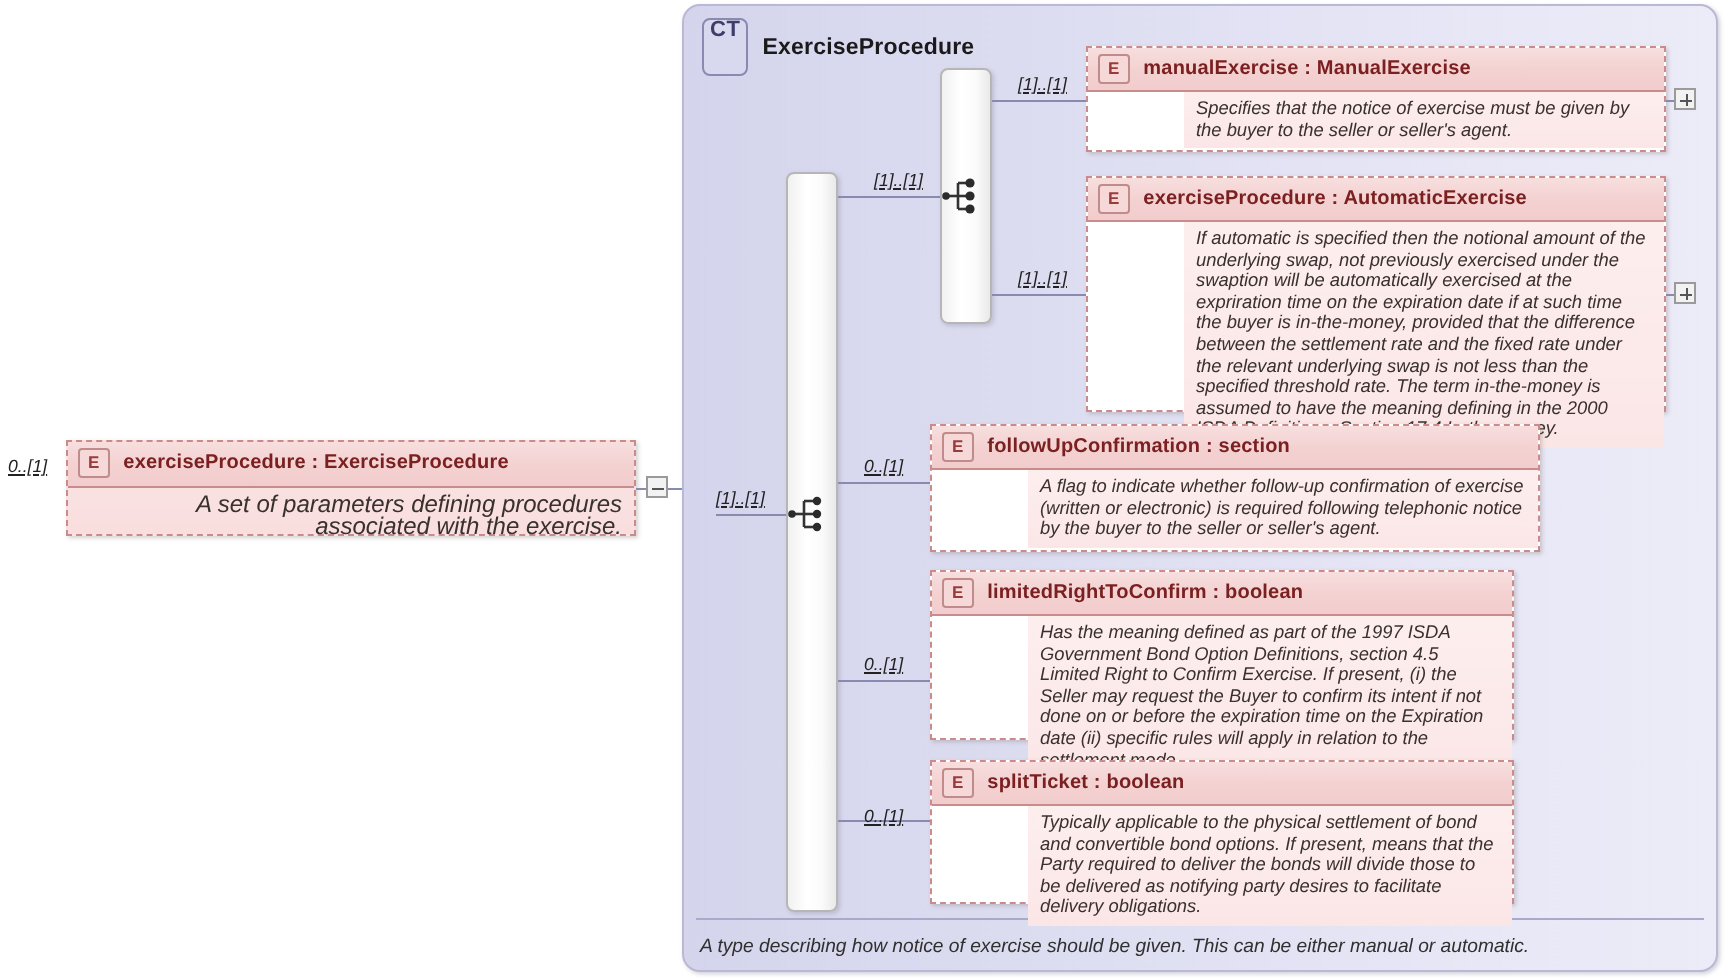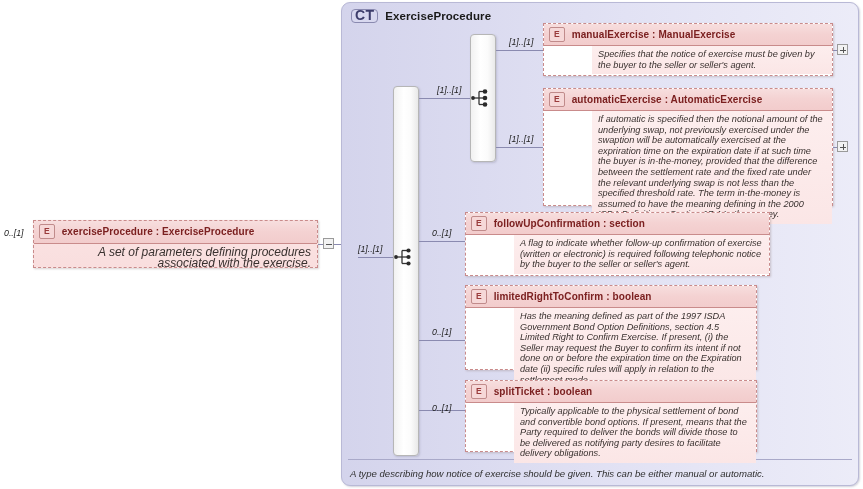--- a/index.html
+++ b/index.html
@@ -23,25 +23,25 @@
     box-sizing:border-box;
     box-shadow:1px 1px 2px rgba(120,120,150,.35);
     background-image:linear-gradient(to right,#d4d4ec 0%,#e2e2f4 55%,#ececf8 100%);
   }
   .ct-header{
     position:absolute;left:9px;top:6px;
     display:flex;align-items:center;gap:7px;
   }
   .ct-badge{
     display:inline-block;
-    font-size:14px;font-weight:bold;
+    font-size:11px;font-weight:bold;
     color:#3d3d6b;
     border:1px solid #8a8ab0;
     border-radius:4px;
-    padding:0px 3px 1px 3px;
+    padding:0px 3px 16px 3px;
     background:#d8d8ef;
     line-height:11px;
     letter-spacing:.3px;
     text-align:right;
   }
   .ct-title{
     font-size:11.5px;color:#1a1a1a;font-weight:bold;
     letter-spacing:.1px;
   }
   .ct-footer-line{
@@ -122,20 +122,21 @@
   }
 
   
   .line{position:absolute;background:#8a8ab0;}
   .hline{height:1px;}
 
   .card{
     position:absolute;
     font-size:8.8px;font-style:italic;color:#222;
     white-space:nowrap;
+    text-decoration:underline;
   }
 
   
   .pmbox{
     position:absolute;
     width:11px;height:11px;
     box-sizing:border-box;
     border:1px solid #9a9a9a;
     background:#f2f2f2;
   }
@@ -222,21 +223,21 @@
   </div>
   <div class="line hline" style="left:833px;top:49.5px;width:5px;"></div>
   <div class="pmbox plus" style="left:837px;top:44px;"></div>
 
   <div class="line hline" style="left:496px;top:146.5px;width:47px;"></div>
   <div class="card" style="left:509px;top:134px;">[1]..[1]</div>
 
   <div class="ebox pinkbody" id="auto-el">
     <div class="ehead">
       <span class="e-badge">E</span>
-      <span class="e-name">automaticExercise : AutomaticExercise</span>
+      <span class="e-name">exerciseProcedure : AutomaticExercise</span>
     </div>
     <div class="e-doc">If automatic is specified then the notional amount of the underlying swap, not previously exercised under the swaption will be automatically exercised at the expriration time on the expiration date if at such time the buyer is in-the-money, provided that the difference between the settlement rate and the fixed rate under the relevant underlying swap is not less than the specified threshold rate. The term in-the-money is assumed to have the meaning defining in the 2000 ISDA Definitions, Section 17.4 In-the-money.</div>
   </div>
   <div class="line hline" style="left:833px;top:146.5px;width:5px;"></div>
   <div class="pmbox plus" style="left:837px;top:141px;"></div>
 
   <div class="line hline" style="left:419px;top:240.5px;width:46px;"></div>
   <div class="card" style="left:432px;top:228px;">0..[1]</div>
 
   <div class="ebox pinkbody" id="follow-el">

